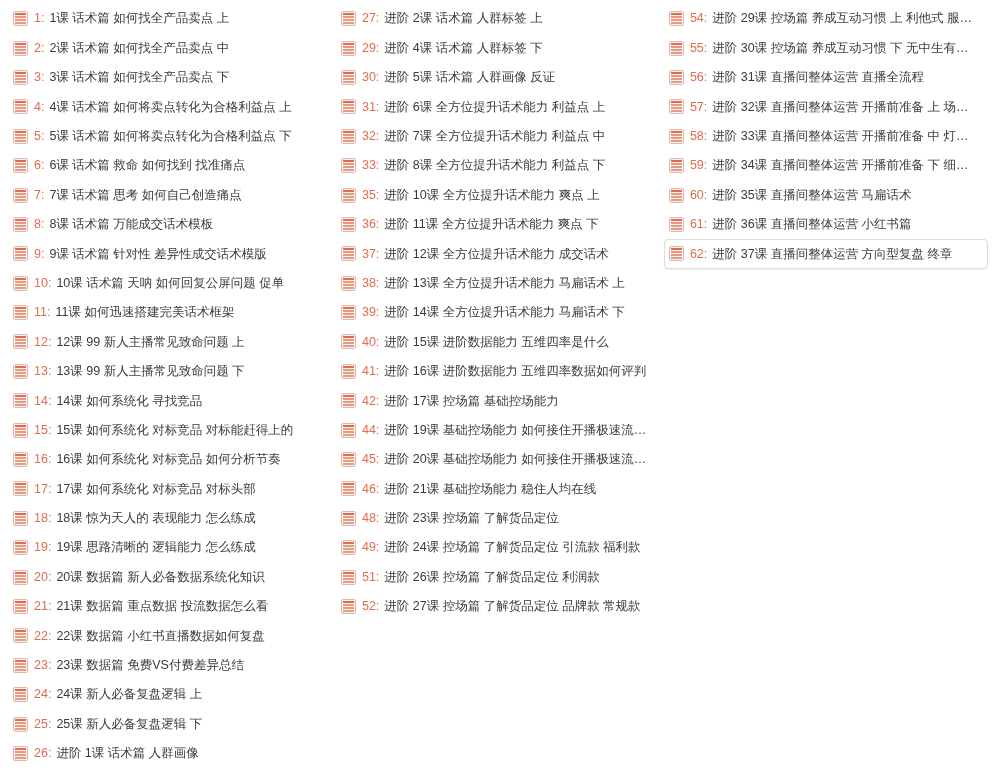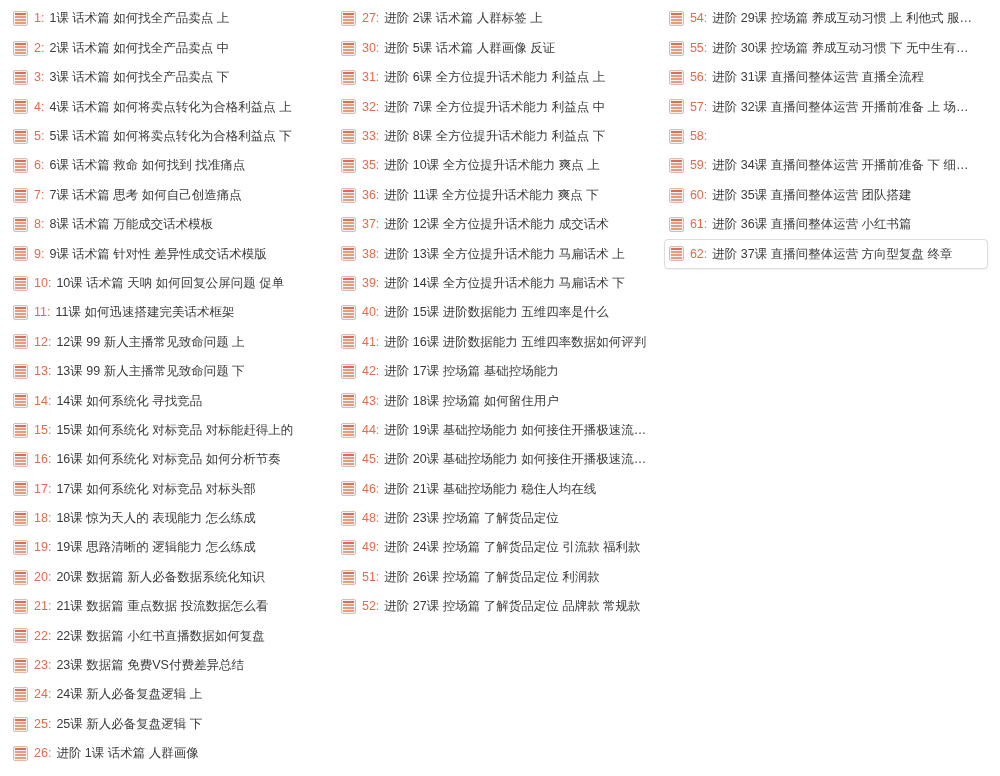--- a/index.html
+++ b/index.html
@@ -217,20 +217,25 @@
       </div>
     </div>
   <div class="column">
       <div class="lesson-row">
         <span class="doc-icon"></span>
         <span class="lesson-index">27:</span>
         <span class="lesson-title">进阶 2课 话术篇 人群标签 上</span>
       </div>
       <div class="lesson-row">
         <span class="doc-icon"></span>
+        <span class="lesson-index">29:</span>
+        <span class="lesson-title">进阶 4课 话术篇 人群标签 下</span>
+      </div>
+      <div class="lesson-row">
+        <span class="doc-icon"></span>
         <span class="lesson-index">30:</span>
         <span class="lesson-title">进阶 5课 话术篇 人群画像 反证</span>
       </div>
       <div class="lesson-row">
         <span class="doc-icon"></span>
         <span class="lesson-index">31:</span>
         <span class="lesson-title">进阶 6课 全方位提升话术能力 利益点 上</span>
       </div>
       <div class="lesson-row">
         <span class="doc-icon"></span>
@@ -277,25 +282,20 @@
         <span class="lesson-index">41:</span>
         <span class="lesson-title">进阶 16课 进阶数据能力 五维四率数据如何评判</span>
       </div>
       <div class="lesson-row">
         <span class="doc-icon"></span>
         <span class="lesson-index">42:</span>
         <span class="lesson-title">进阶 17课 控场篇 基础控场能力</span>
       </div>
       <div class="lesson-row">
         <span class="doc-icon"></span>
-        <span class="lesson-index">43:</span>
-        <span class="lesson-title">进阶 18课 控场篇 如何留住用户</span>
-      </div>
-      <div class="lesson-row">
-        <span class="doc-icon"></span>
         <span class="lesson-index">44:</span>
         <span class="lesson-title">进阶 19课 基础控场能力 如何接住开播极速流量 上</span>
       </div>
       <div class="lesson-row">
         <span class="doc-icon"></span>
         <span class="lesson-index">45:</span>
         <span class="lesson-title">进阶 20课 基础控场能力 如何接住开播极速流量 下</span>
       </div>
       <div class="lesson-row">
         <span class="doc-icon"></span>
@@ -340,30 +340,31 @@
         <span class="lesson-title">进阶 31课 直播间整体运营 直播全流程</span>
       </div>
       <div class="lesson-row">
         <span class="doc-icon"></span>
         <span class="lesson-index">57:</span>
         <span class="lesson-title">进阶 32课 直播间整体运营 开播前准备 上 场景及人员</span>
       </div>
       <div class="lesson-row">
         <span class="doc-icon"></span>
         <span class="lesson-index">58:</span>
+        <span class="lesson-title">进阶 33课 直播间整体运营 开播前准备 中 灯光篇</span>
       </div>
       <div class="lesson-row">
         <span class="doc-icon"></span>
         <span class="lesson-index">59:</span>
         <span class="lesson-title">进阶 34课 直播间整体运营 开播前准备 下 细节流程梳理</span>
       </div>
       <div class="lesson-row">
         <span class="doc-icon"></span>
         <span class="lesson-index">60:</span>
-        <span class="lesson-title">进阶 35课 直播间整体运营 团队搭建</span>
+        <span class="lesson-title">进阶 35课 直播间整体运营 马扁话术</span>
       </div>
       <div class="lesson-row">
         <span class="doc-icon"></span>
         <span class="lesson-index">61:</span>
         <span class="lesson-title">进阶 36课 直播间整体运营 小红书篇</span>
       </div>
       <div class="lesson-row selected">
         <span class="doc-icon"></span>
         <span class="lesson-index">62:</span>
         <span class="lesson-title">进阶 37课 直播间整体运营 方向型复盘 终章</span>

